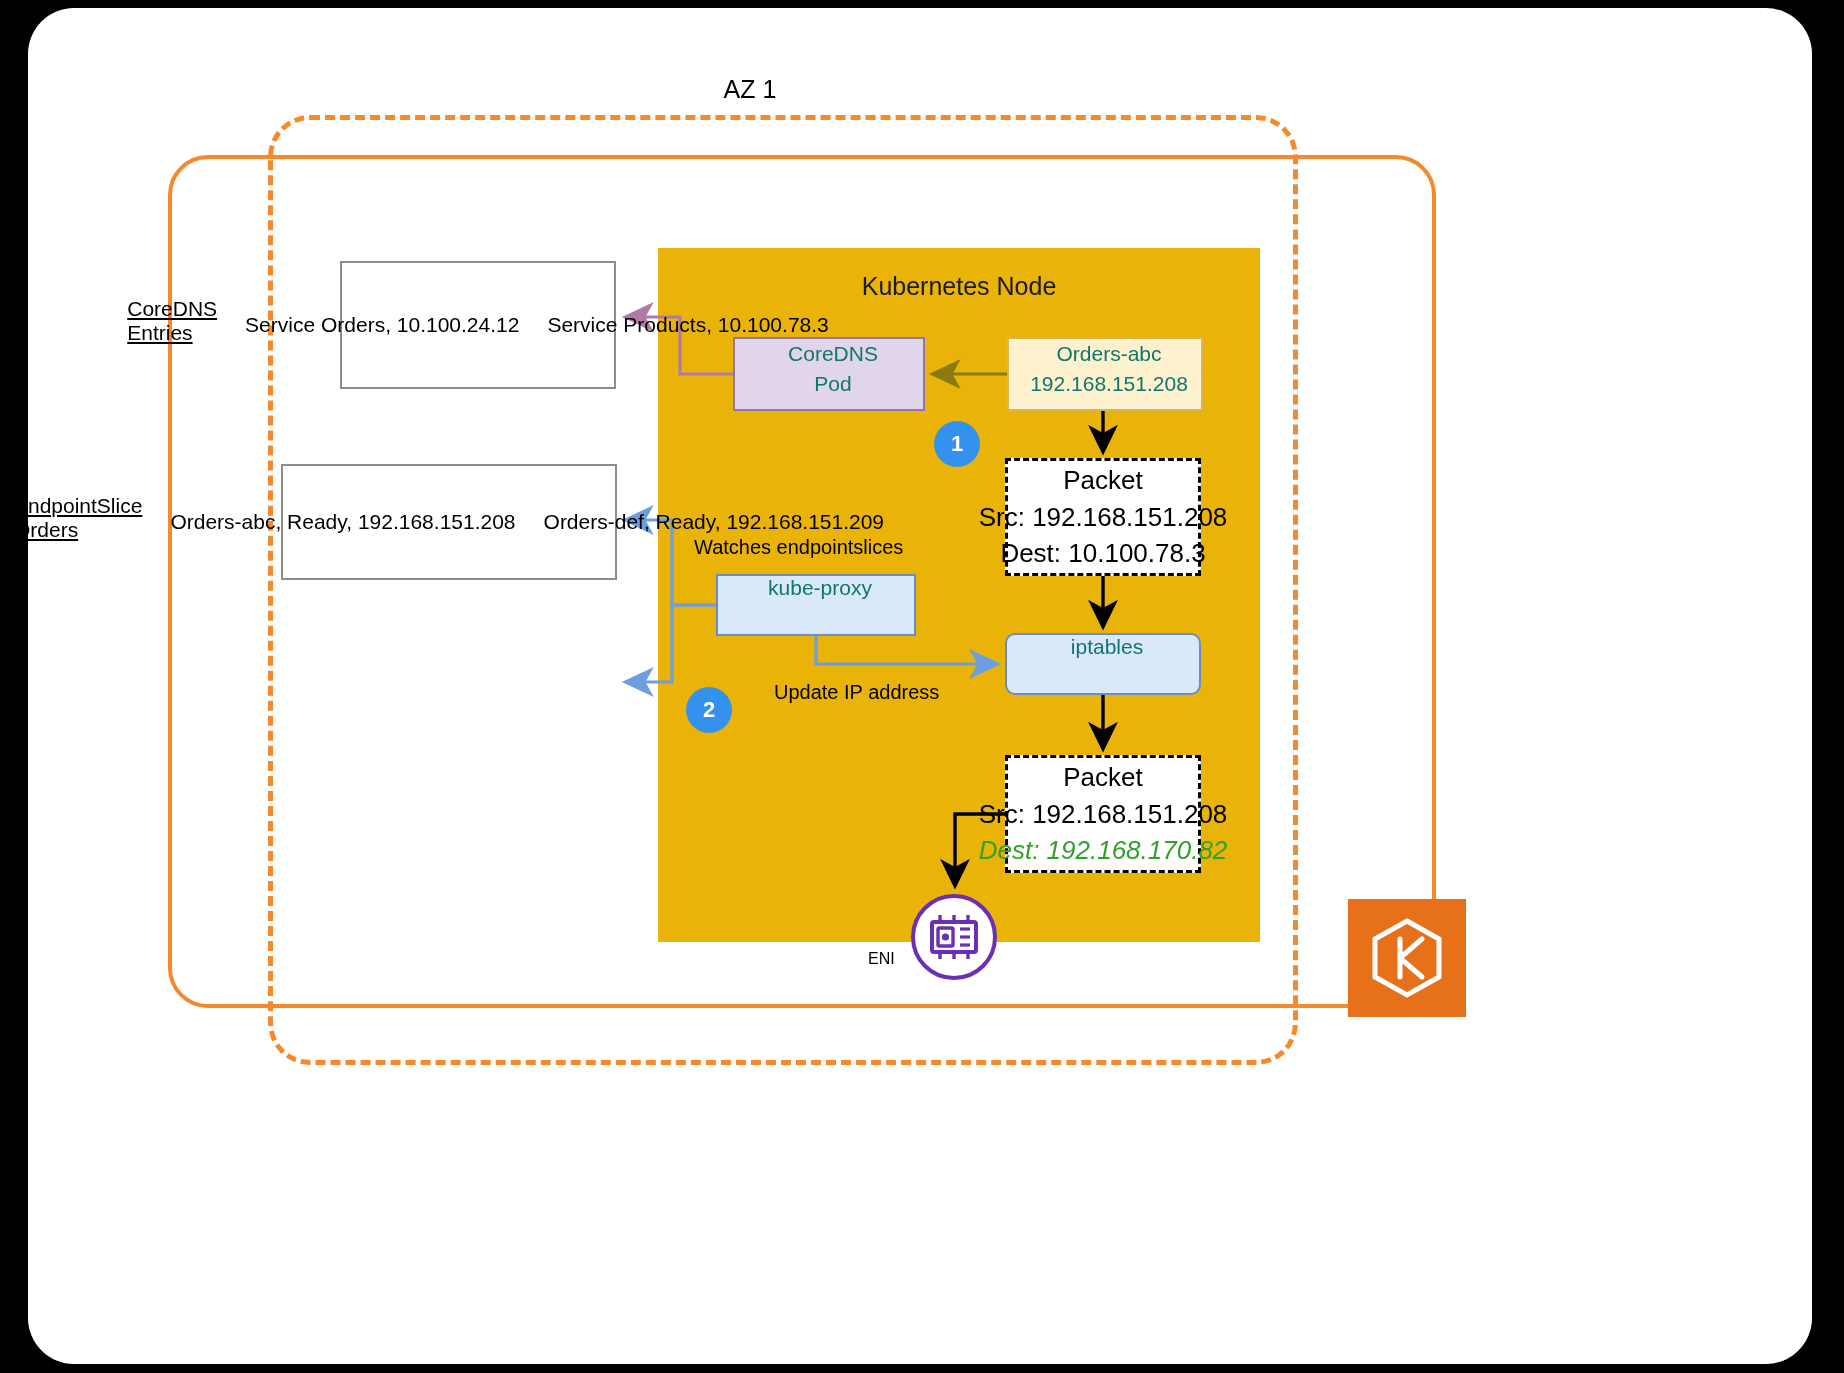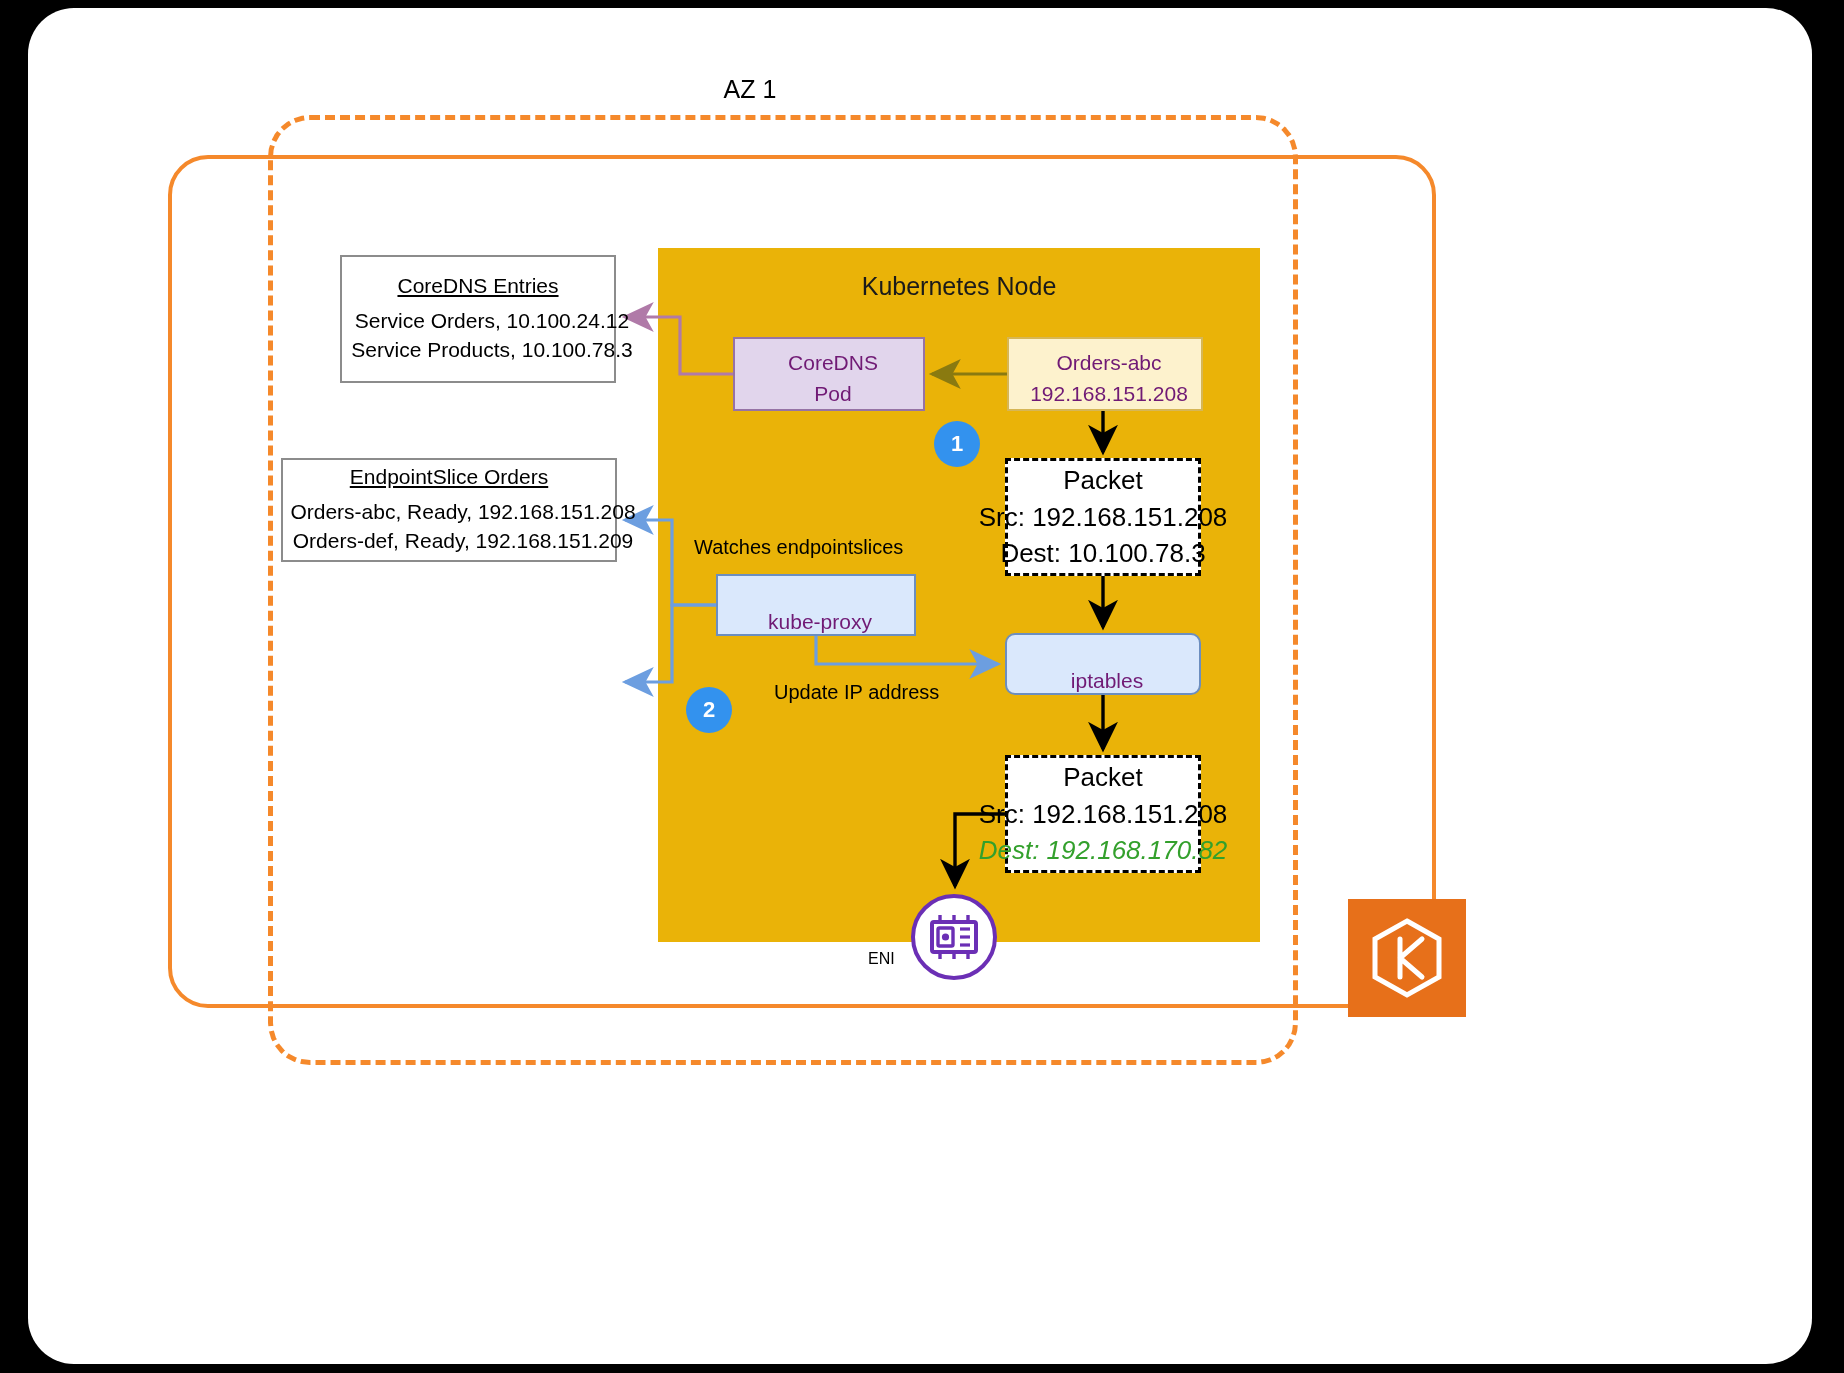--- a/index.html
+++ b/index.html
@@ -22,32 +22,32 @@
     font-size:25px;color:#000;}
 
   
   .k8s-node{position:absolute;left:658px;top:248px;width:602px;height:694px;
     background:#eab308;}
   .k8s-node-title{position:absolute;left:0;top:24px;width:602px;text-align:center;
     font-size:25px;color:#1a1a1a;}
 
   
   .infobox{position:absolute;background:#ffffff;border:2.5px solid #8c8c8c;
-    box-sizing:border-box;display:flex;flex-direction:column;align-items:center;
-    justify-content:center;}
+    box-sizing:border-box;display:flex;flex-direction:row;align-items:center;
+    justify-content:center;margin-top:6px;}
   .infobox .ttl{font-size:21px;color:#000;text-decoration:underline;margin-bottom:9px;}
   .infobox .ln{font-size:21px;color:#000;line-height:1.38;white-space:nowrap;padding-left:28px;}
 
   #coredns-entries{left:340px;top:255px;width:276px;height:128px;}
-  #eps-orders{left:281px;top:458px;width:336px;height:104px;}
+  #eps-orders{left:281px;top:458px;width:336px;height:116px;}
   #eps-products{left:281px;top:621px;width:336px;height:124px;}
 
   
   .node-box{position:absolute;box-sizing:border-box;display:flex;flex-direction:column;
-    align-items:center;justify-content:flex-end;font-size:21px;color:#701a75;padding-left:8px;}
+    align-items:center;justify-content:flex-start;font-size:21px;color:#0f766e;padding-left:8px;}
   #coredns-pod{left:733px;top:337px;width:192px;height:74px;background:#e1d5ec;
     border:2.5px solid #9673a6;}
   #coredns-pod .l{line-height:1.45;}
   #orders-pod{left:1007px;top:337px;width:196px;height:74px;background:#fdf2cd;
     border:2.5px solid #d6b656;}
   #orders-pod .l{line-height:1.45;}
   #kube-proxy{left:716px;top:574px;width:200px;height:62px;background:#dae8fc;
     border:2.5px solid #6c8ebf;}
   #iptables{left:1005px;top:633px;width:196px;height:62px;background:#dae8fc;
     border:2.5px solid #6c8ebf;border-radius:10px;}

